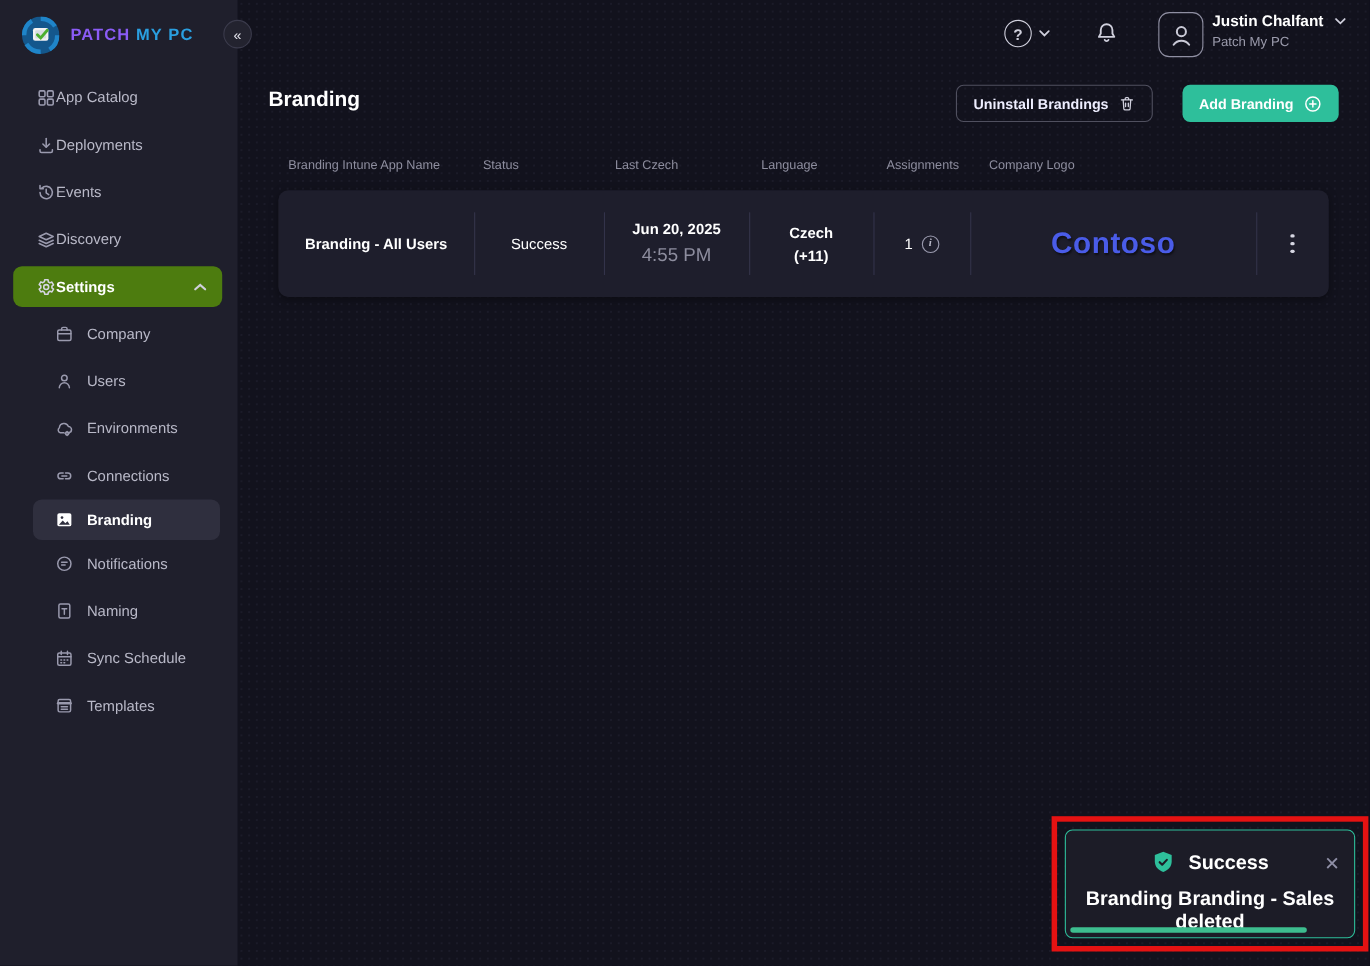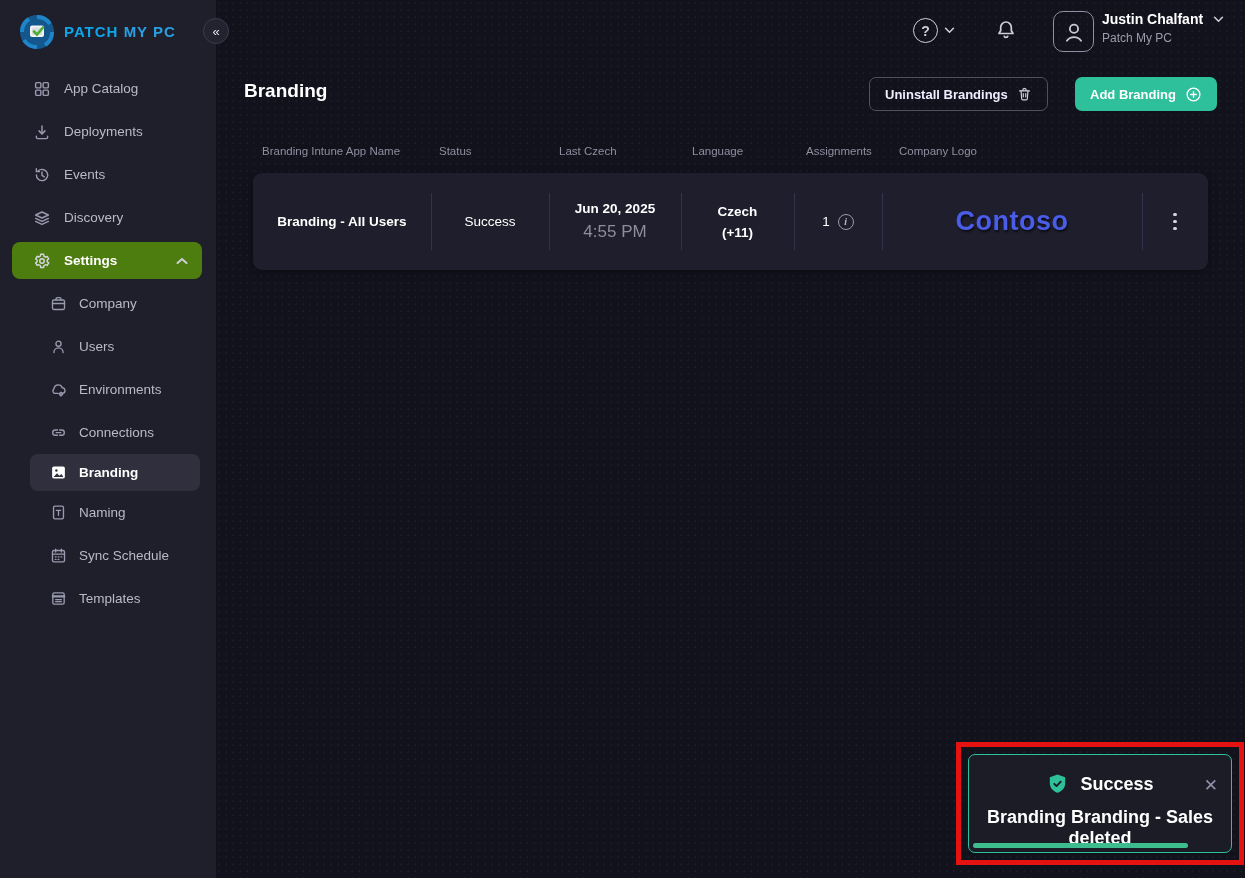--- a/index.html
+++ b/index.html
@@ -6,25 +6,25 @@
   html,body { width:1245px; height:878px; overflow:hidden; }
   body { font-family:"Liberation Sans", sans-serif; background:#12121d; color:#fff; position:relative; }
 
   .stage { position:absolute; inset:0; width:1245px; height:878px; background:#12121d; }
 
   
   .sidebar { position:absolute; left:0; top:0; width:216px; height:878px; background:#1f1f2c; z-index:2; }
   .logo-row { display:flex; align-items:center; gap:10px; padding:15px 0 15px 20px; height:63px; }
   .logo-badge { width:34px; height:34px; flex:0 0 34px; }
   .brand-text { font-size:15px; font-weight:800; letter-spacing:1px; white-space:nowrap; }
-  .brand-text .p1 { color:#0ea5e9; }
+  .brand-text .p1 { color:#8b5cf6; }
   .brand-text .p2 { color:#2a9fe0; }
 
   .nav { position:absolute; top:67px; left:0; right:0; }
-  .nav-item { height:43px; display:flex; align-items:center; gap:13px; padding-left:32px;
+  .nav-item { height:43px; display:flex; align-items:center; padding-left:32px;
               color:#b9b9c8; font-size:13.5px; cursor:pointer; }
   .nav-item .ni { width:19px; height:19px; color:#9a9aae; display:flex; align-items:center; justify-content:center; }
   .nav-item.settings { background:#4d7c0f; border-radius:8px; margin:0 14px 0 12px; padding-left:20px;
                        color:#fff; font-weight:700; height:37px; }
   .nav-item.settings .ni { color:#d6d6e2; }
   .nav-item.settings .chev { margin-left:auto; margin-right:14px; color:#cfcfdc; }
   .nav-gap { height:3px; }
   .sub-item { height:43px; display:flex; align-items:center; gap:12px; padding-left:49px;
               color:#b9b9c8; font-size:13.5px; cursor:pointer; }
   .sub-item .ni { width:18px; height:18px; color:#9a9aae; display:flex; align-items:center; justify-content:center; }
@@ -237,20 +237,29 @@
           <svg width="17" height="17" viewBox="0 0 24 24">
             <rect x="3" y="3.5" width="18" height="17" rx="2.5" fill="#ffffff"></rect>
             <circle cx="9" cy="9.2" r="1.7" fill="#2f2f3e"></circle>
             <path d="M5 18.5l5-5.5 3.3 3.5 2.7-2.5 3 4.5z" fill="#2f2f3e"></path>
           </svg>
           </span>
         <span>Branding</span>
       </div>
       <div class="sub-item">
         <span class="ni">
+          <svg width="17" height="17" viewBox="0 0 24 24" fill="none" stroke="currentColor" stroke-width="1.9" stroke-linecap="round">
+            <circle cx="12" cy="12" r="8.5"></circle>
+              <path d="M8.5 10h7M8.5 13.5h4.5"></path>
+          </svg>
+          </span>
+        <span>Notifications</span>
+      </div>
+      <div class="sub-item">
+        <span class="ni">
           <svg width="17" height="17" viewBox="0 0 24 24" fill="none" stroke="currentColor" stroke-width="1.9" stroke-linecap="round" stroke-linejoin="round">
             <rect x="5" y="3" width="14" height="18" rx="2"></rect>
               <path d="M9 9h6M12 9v7"></path>
           </svg>
           </span>
         <span>Naming</span>
       </div>
       <div class="sub-item">
         <span class="ni">
           <svg width="17" height="17" viewBox="0 0 24 24" fill="none" stroke="currentColor" stroke-width="1.9" stroke-linecap="round">

